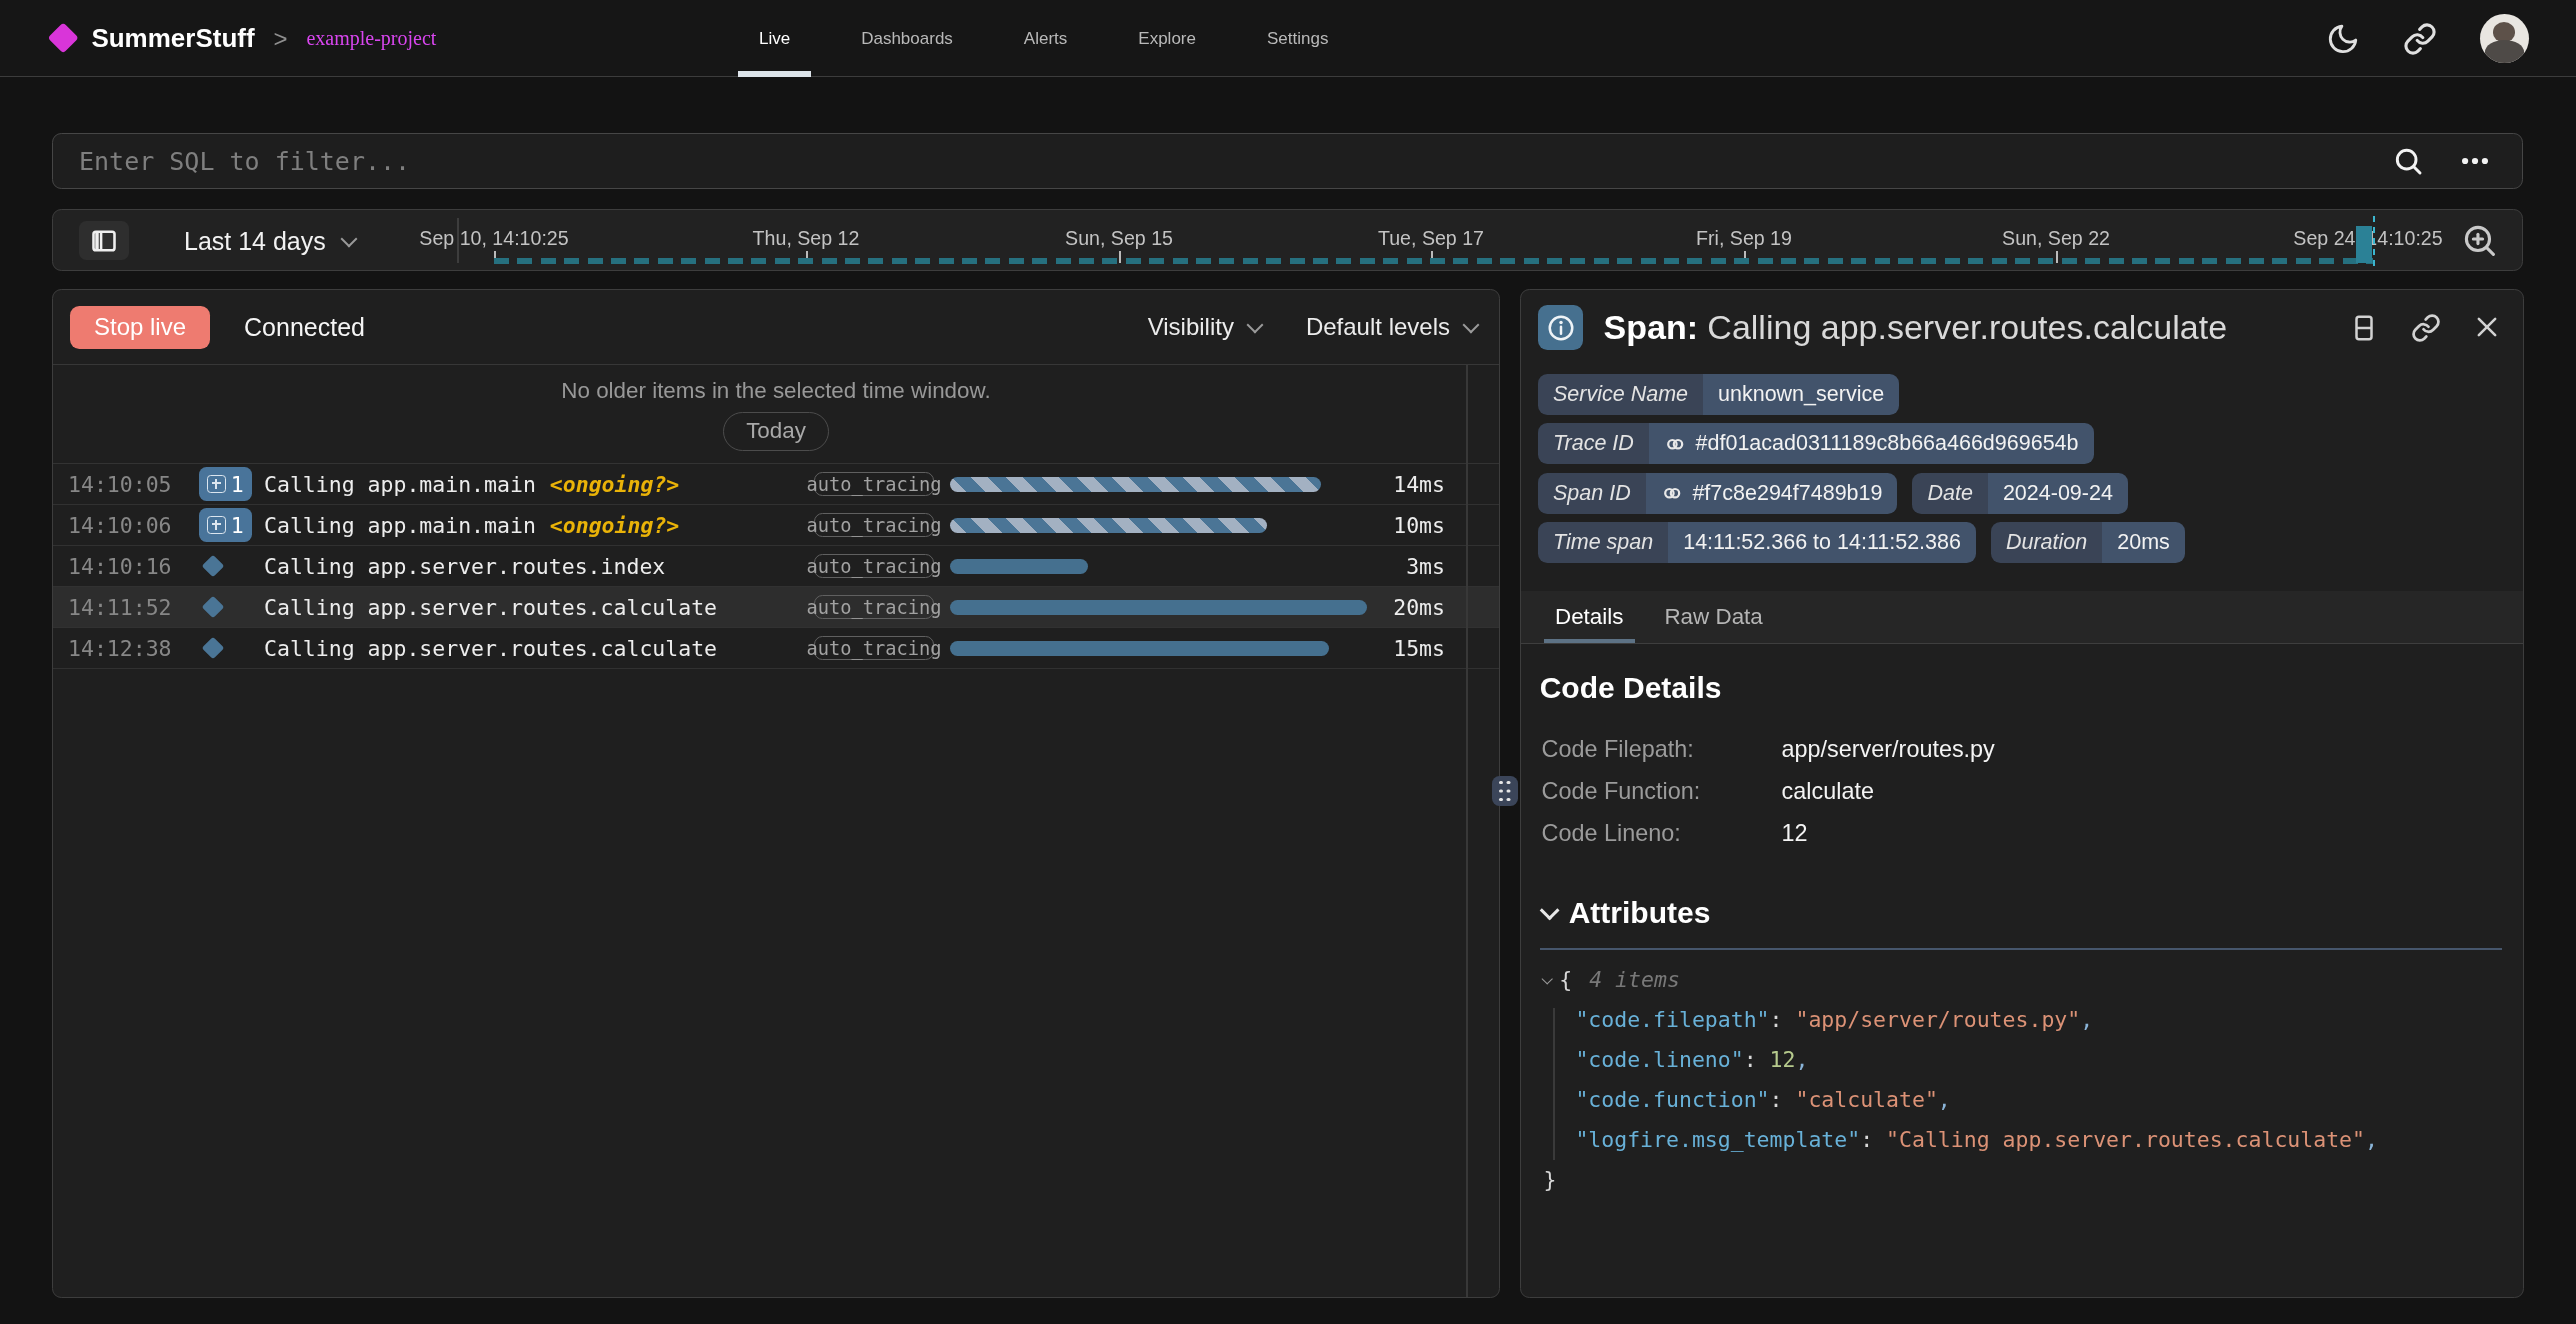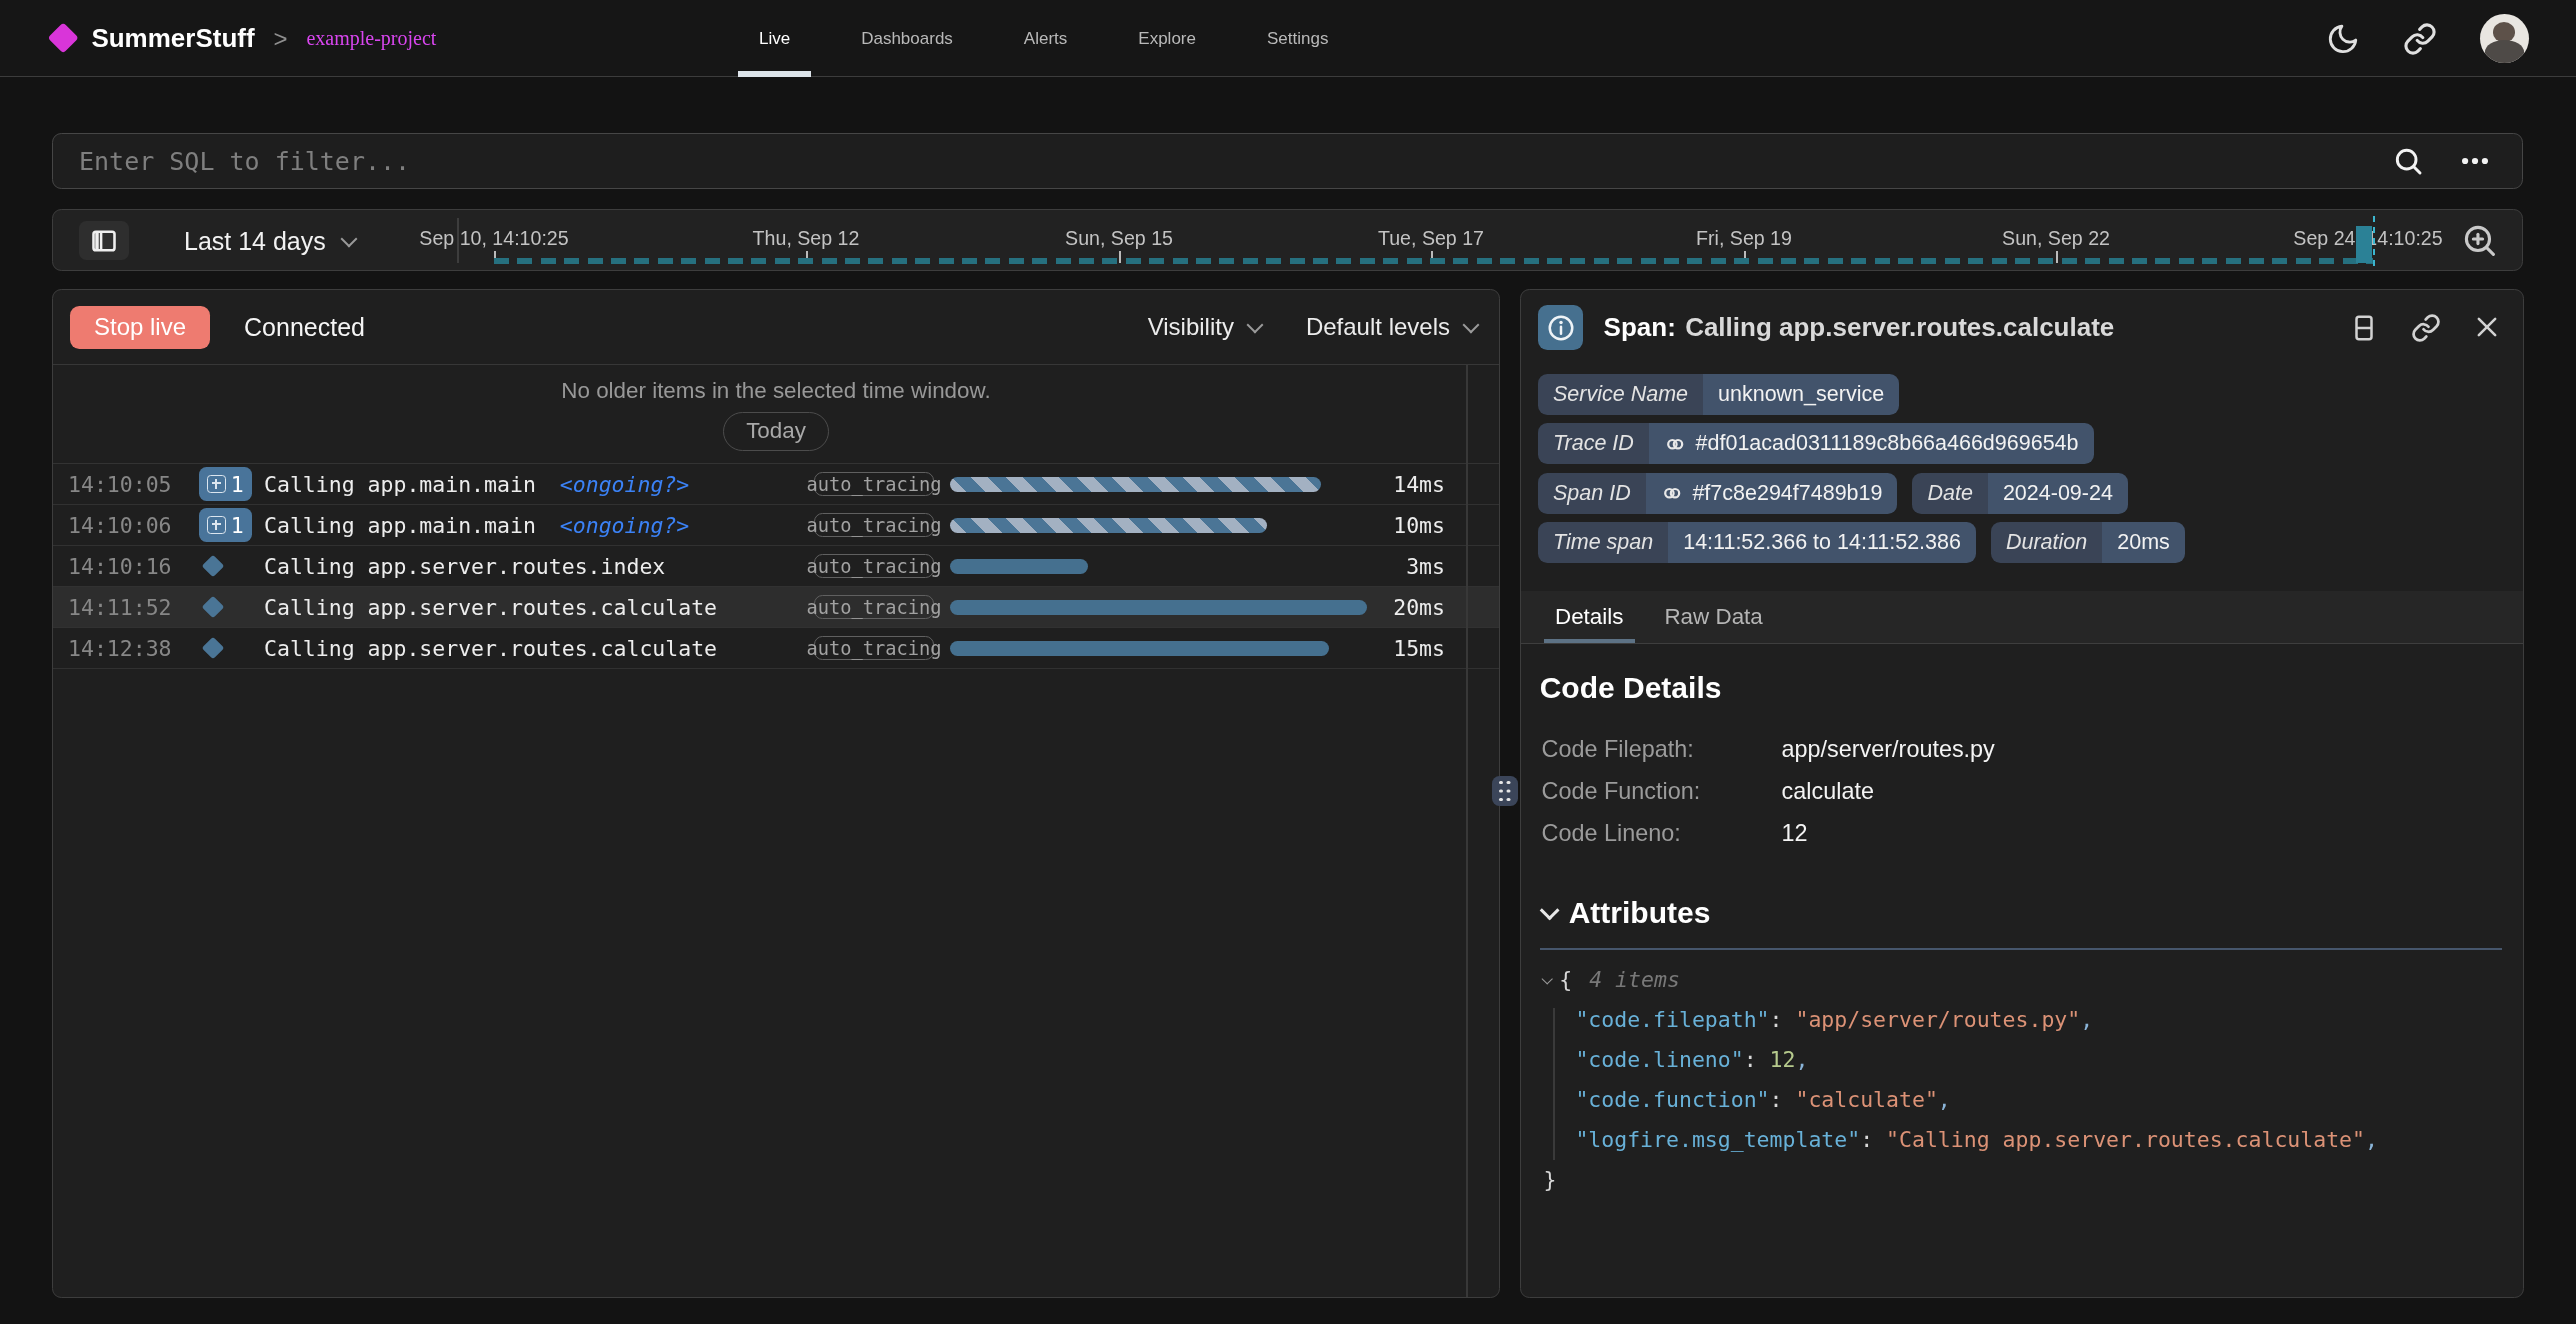--- a/index.html
+++ b/index.html
@@ -86,34 +86,34 @@
   .lrow .t { width:131px; color:#878787; }
   .licon { width:65px; display:flex; align-items:center; }
   .cnt-badge { display:inline-flex; align-items:center; gap:4.7px; background:#49749a; color:#fff;
            border-radius:7.5px; height:34px; padding:0 8.4px; font-size:21.5px; }
   .plusbox { width:18.7px; height:18.7px; border:1.9px solid #dce6ef; border-radius:3.7px; position:relative; }
   .plusbox::before, .plusbox::after { content:""; position:absolute; background:#dce6ef; }
   .plusbox::before { left:3.7px; right:3.7px; top:6.5px; height:1.9px; }
   .plusbox::after { top:3.7px; bottom:3.7px; left:6.5px; width:1.9px; }
   .sdiamond { width:16px; height:16px; background:#4a7596; transform:rotate(45deg); border-radius:2.8px; margin-left:5.6px; }
   .lmsg { color:#ededed; }
-  .lsuffix { color:#3b82f6; font-style:italic; margin-left:24px; }
+  .lsuffix { color:#eab308; font-style:italic; margin-left:14px;font-weight:bold; }
   .ltag { position:absolute; left:761px; width:120px; height:24px; border:1.9px solid #606060; border-radius:8.4px;
            display:flex; align-items:center; justify-content:center; font-size:18.7px; color:#a2a2a2; }
   .lbar-track { position:absolute; left:897px; width:417px; height:15px; }
   .lbar { height:15px; border-radius:7.5px; background:#45708f; }
   .lbar.striped { background:repeating-linear-gradient(45deg,#a3b1c2 0 12px,#4b7596 12px 25px); }
   .ldur { position:absolute; right:54px; color:#ededed; }
   .scroll-track { position:absolute; left:1413px; top:75px; bottom:0; width:1.9px; background:#383838; }
 
   
   .span-header { position:relative; height:75px; display:flex; align-items:center; padding-left:17px; }
   .info-badge { width:45px; height:45px; border-radius:9.3px; background:#46708f; display:flex;
            align-items:center; justify-content:center; color:#eef3f7; }
-  .span-title { margin-left:20.6px; font-size:26px; color:#d9d9d9; white-space:nowrap;font-weight:bold; }
+  .span-title { margin-left:20.6px; font-size:34px; color:#d9d9d9; white-space:nowrap; }
   .span-title b { color:#ffffff; margin-right:9.3px; }
   .span-header-icons { position:absolute; right:22.4px; display:flex; gap:32px; color:#d2d2d2; }
   .badges { position:absolute; left:17px; top:84px; display:flex; flex-direction:column; gap:8.4px; }
   .badge-row { display:flex; gap:15px; }
   .badge { display:flex; border-radius:9.3px; overflow:hidden; font-size:21.5px; height:41px; }
   .badge .bl { background:#3a4456; color:#e3e3e3; font-style:italic; display:flex; align-items:center; padding:0 15px; }
   .badge .bv { background:#42536b; color:#f2f2f2; display:flex; align-items:center; gap:9.3px; padding:16px 15px; }
   .tabstrip { position:absolute; left:0; right:0; top:301px; height:53px; background:#262626;
            border-bottom:1.9px solid #3e3e3e; display:flex; align-items:flex-end; padding-left:34px; gap:41px; }
   .dtab { font-size:22.4px; color:#b5b5b5; padding-bottom:13px; position:relative; cursor:pointer; }

